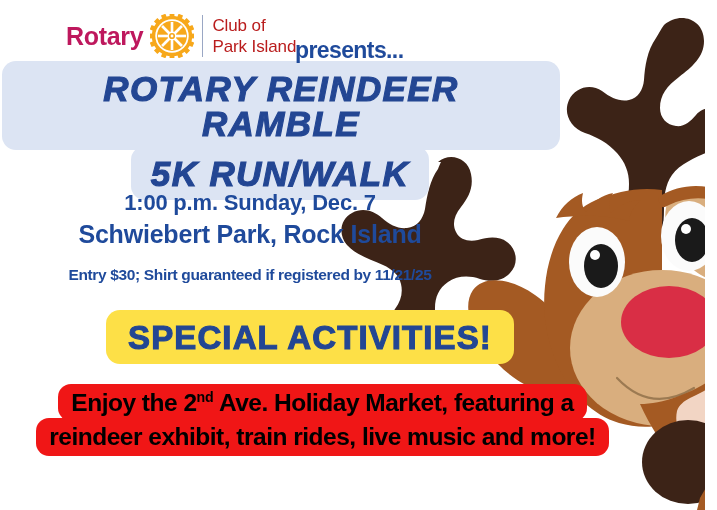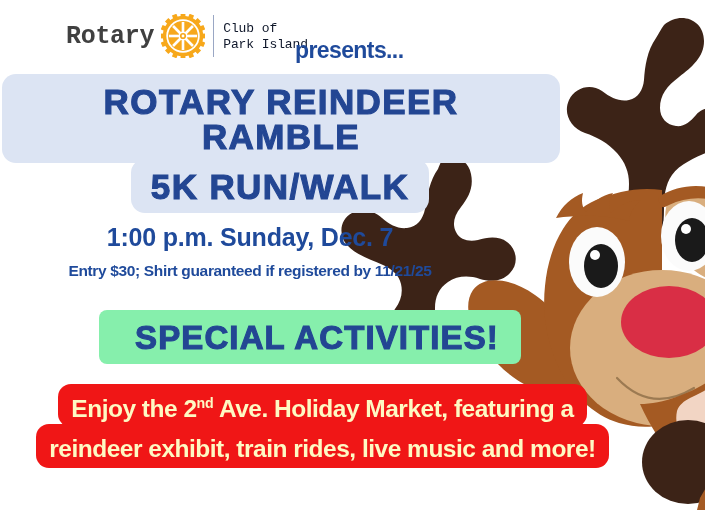--- a/index.html
+++ b/index.html
@@ -16,56 +16,57 @@
   
   .reindeer-art{position:absolute;left:0;top:0;width:717px;height:510px;pointer-events:none;}
 
   
   .logo-lockup{
     position:absolute;left:66px;top:14px;
     display:flex;align-items:center;gap:0;
     z-index:5;
   }
   .rotary-word{
-    font-family:Liberation Mono, monospace;
+    font-family:Liberation Sans, sans-serif;
     font-weight:bold;
     font-size:25px;
-    color:#404040;
+    color:#be185d;
     letter-spacing:-0.3px;
     line-height:1;
     text-align:center;
   }
   .rotary-wheel{width:44px;height:44px;margin:0 6px 0 7px;flex:none;}
   .logo-divider{
     width:1px;height:42px;background:#9aa7c4;margin:0 9px 0 2px;flex:none;
   }
   .club-lines{
-    font-family:Liberation Mono, monospace;
-    font-size:13px;
-    color:#0f172a;
+    font-family:Liberation Sans, sans-serif;
+    font-size:17px;
+    color:#b91c1c;
     line-height:1.22;
     letter-spacing:-0.1px;
     padding-top:1px;
   }
   .presents{
     position:absolute;left:295px;top:29px;
     font-family:"Liberation Sans", sans-serif;
     font-weight:bold;
     font-size:23px;
     color:#1F4A9B;
     letter-spacing:-0.6px;
     z-index:5;
     margin-top:8px;
   }
 
   
   .headline{
-    position:absolute;left:0;top:74px;width:560px;
+    position:absolute;left:0;top:61px;width:560px;
     z-index:4;
     text-align:center;
+    font-style:italic;
   }
   .headline .hl-line{
     display:inline-block;
     background:#DCE4F3;
     color:#234693;
     font-family:"Liberation Sans", sans-serif;
     font-weight:bold;
     font-size:35px;
     letter-spacing:1.4px;
     line-height:1.0;
@@ -80,58 +81,58 @@
   .event-block{
     position:absolute;left:0;top:188px;width:500px;
     text-align:center;z-index:4;
   }
   .event-line{
     font-family:"Liberation Sans", sans-serif;
     font-weight:bold;
     color:#1F4A9B;
     letter-spacing:-0.2px;
   }
-  .event-time{font-size:25px;line-height:1.35;margin-top:33px;}
+  .event-time{font-size:22px;line-height:1.35;}
   .event-place{font-size:25px;line-height:1.35;}
-  .event-fine{font-size:15.5px;line-height:1.6;letter-spacing:-0.35px;margin-top:4px;}
+  .event-fine{font-size:15.5px;line-height:1.6;letter-spacing:-0.35px;margin-top:12px;}
 
   
   .special{
     position:absolute;left:0;top:310px;width:620px;
     text-align:center;z-index:4;
   }
   .special .hl-line{
     display:inline-block;
-    background:#86efac;
+    background:#fde047;
     color:#234693;
     font-family:"Liberation Sans", sans-serif;
     font-weight:bold;
     font-size:33px;
     letter-spacing:1.1px;
     line-height:1.0;
-    padding:11px 22px 10px 36px;
-    border-radius:8px;
+    padding:11px 22px 10px 22px;
+    border-radius:14px;
     -webkit-text-stroke:1.1px #234693;
   }
 
   
   .market{
     position:absolute;left:0;top:384px;width:645px;
     text-align:center;z-index:4;
   }
   .market .mk-line{
     display:inline-block;
     background:#F01616;
-    color:#fef9c3;
+    color:#000000;
     font-family:"Liberation Sans", sans-serif;
     font-weight:bold;
     font-size:24.5px;
     letter-spacing:-0.5px;
     line-height:1.08;
-    padding:12px 13px 5px 13px;
+    padding:6px 13px 5px 13px;
     border-radius:13px;
     white-space:nowrap;
   }
   .market .mk-2{margin-top:-3px;text-align:center;}
   .market sup{font-size:0.58em;vertical-align:super;line-height:0;letter-spacing:-0.2px;}
 </style>
 </head>
 <body>
 
 <div class="poster">
@@ -317,20 +318,21 @@
 
   <span class="presents">presents...</span>
 
   <div class="headline">
     <div><span class="hl-line hl-1">ROTARY REINDEER RAMBLE</span></div>
     <div><span class="hl-line hl-2">5K RUN/WALK</span></div>
   </div>
 
   <div class="event-block">
     <div class="event-line event-time">1:00 p.m. Sunday, Dec. 7</div>
+    <div class="event-line event-place">Schwiebert Park, Rock Island</div>
     <div class="event-line event-fine">Entry $30; Shirt guaranteed if registered by 11/21/25</div>
   </div>
 
   <div class="special">
     <span class="hl-line">SPECIAL ACTIVITIES!</span>
   </div>
 
   <div class="market">
     <div><span class="mk-line mk-1"><span>Enjoy the 2</span><sup>nd</sup><span> Ave. Holiday Market, featuring a</span></span></div>
     <div><span class="mk-line mk-2">reindeer exhibit, train rides, live music and more!</span></div>

